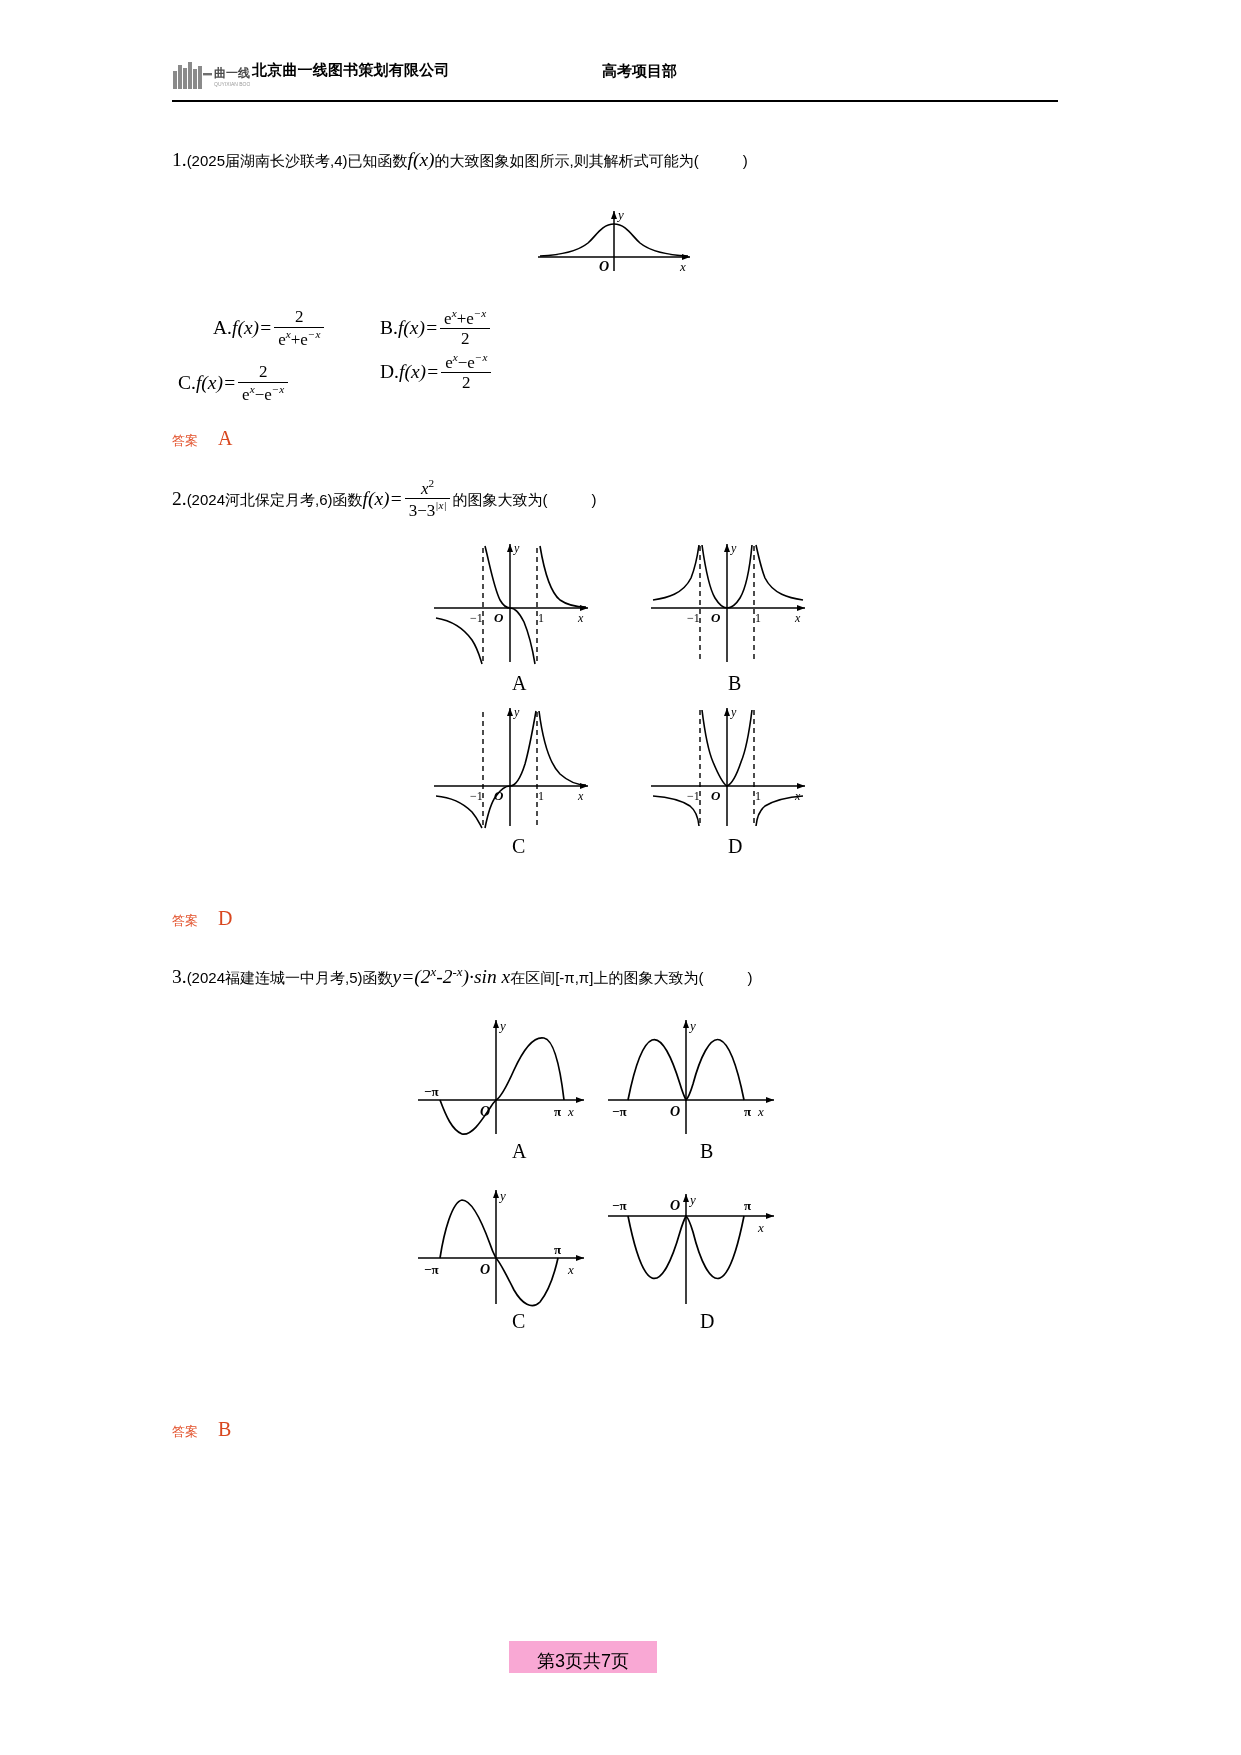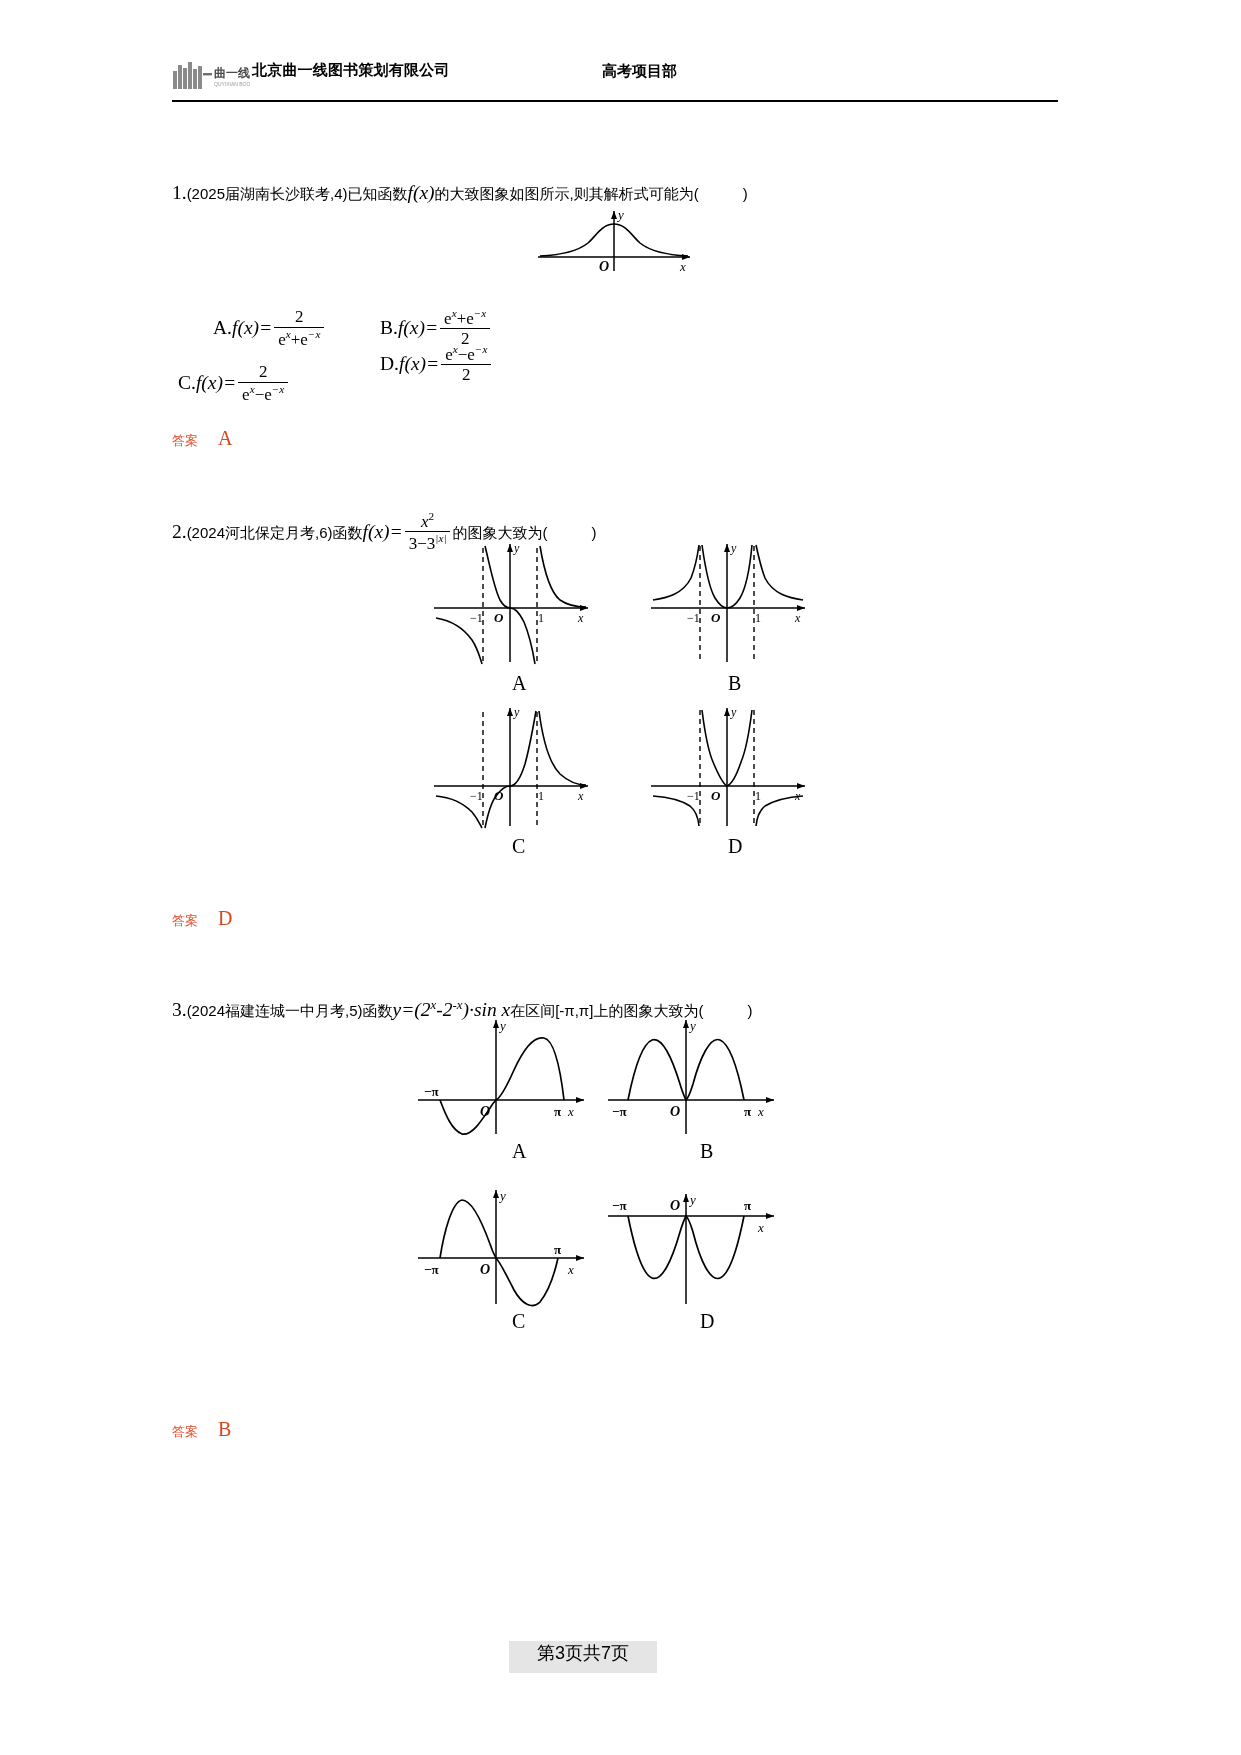--- a/index.html
+++ b/index.html
@@ -16,41 +16,41 @@
   
   .header{position:absolute;left:172px;top:55px;width:886px;height:46px;}
   .header-rule{position:absolute;left:172px;top:100px;width:886px;height:2px;background:#000;}
   .hdr-logo{position:absolute;left:0px;top:2px;width:78px;height:34px;}
   .hdr-company{position:absolute;left:80px;top:6px;font-family:"Liberation Sans","DejaVu Sans",sans-serif;
     font-size:19px;font-weight:bold;letter-spacing:.2px;white-space:nowrap;}
   .hdr-dept{position:absolute;left:430px;top:7px;font-family:"Liberation Sans","DejaVu Sans",sans-serif;
     font-size:17px;font-weight:bold;white-space:nowrap;}
 
   
-  .qline{position:absolute;font-size:19.5px;line-height:1.45;white-space:nowrap;margin-top:33px;}
+  .qline{position:absolute;font-size:19.5px;line-height:1.45;white-space:nowrap;}
   .ans{position:absolute;font-size:19.5px;color:#e2502a;white-space:nowrap;}
   .ans .answord{font-family:"Liberation Sans","DejaVu Sans",sans-serif;font-size:13px;}
   .ans .anslet{font-family:"Liberation Serif",serif;font-size:20px;margin-left:20px;color:#d9471f;}
   .cn{font-family:"Liberation Sans","DejaVu Sans",sans-serif;font-size:15px;}
   .it{font-style:italic;}
   .sup{font-size:.66em;vertical-align:super;}
 
   
   .frac{display:inline-block;vertical-align:middle;text-align:center;margin:0 2px;position:relative;top:-1px;}
   .frac .num{display:block;padding:0 4px;font-size:17px;line-height:1.15;}
   .frac .den{display:block;padding:0 4px;border-top:1.3px solid #000;font-size:17px;line-height:1.2;}
 
   .optrow{position:absolute;font-size:19.5px;white-space:nowrap;}
 
   
   .glabel{position:absolute;font-size:20px;font-family:"Liberation Serif",serif;}
 
   
-  .footer{position:absolute;left:509px;top:1641px;width:148px;height:32px;background:#e5e5e5;
-    display:flex;align-items:flex-start;justify-content:center;}
+  .footer{position:absolute;left:509px;top:1641px;width:148px;height:32px;background:#f9a8d4;
+    display:flex;align-items:flex-end;justify-content:center;}
   .footer span{font-family:"Liberation Sans","DejaVu Sans",sans-serif;font-size:18px;color:#000;}
 
   svg{display:block;}
 </style>
 </head>
 <body>
 
 <div class="page">
 
   <div class="header">
@@ -99,21 +99,21 @@
   <div class="optrow" style="left:180px;top:308px;margin-left:33px;">
     <span>A.</span><span class="it">f(x)=</span><span class="frac"><span class="num">2</span><span class="den">e<span class="sup it">x</span>+e<span class="sup it">−x</span></span></span>
   </div>
   <div class="optrow" style="left:380px;top:308px;">
     <span>B.</span><span class="it">f(x)=</span><span class="frac"><span class="num">e<span class="sup it">x</span>+e<span class="sup it">−x</span></span><span class="den">2</span></span>
   </div>
 
   <div class="optrow" style="left:178px;top:363px;">
     <span>C.</span><span class="it">f(x)=</span><span class="frac"><span class="num">2</span><span class="den">e<span class="sup it">x</span>−e<span class="sup it">−x</span></span></span>
   </div>
-  <div class="optrow" style="left:380px;top:344px;">
+  <div class="optrow" style="left:380px;top:352px;">
     <span>D.</span><span class="it">f(x)=</span><span class="frac"><span class="num">e<span class="sup it">x</span>−e<span class="sup it">−x</span></span><span class="den">2</span></span>
   </div>
 
   <div class="ans" style="left:172px;top:427px;">
     <span class="answord">答案</span><span class="anslet">A</span>
   </div>
 
   <div class="qline" style="left:172px;top:478px;">
     <span>2.</span><span class="cn">(2024河北保定月考,6)</span><span class="cn">函数</span><span class="it">f(x)=</span><span class="frac"><span class="num"><span class="it">x</span><span class="sup">2</span></span><span class="den">3−3<span class="sup it">|x|</span></span></span><span class="cn">的图象大致为(</span><span style="display:inline-block;width:44px;"></span><span class="cn">)</span>
   </div>

